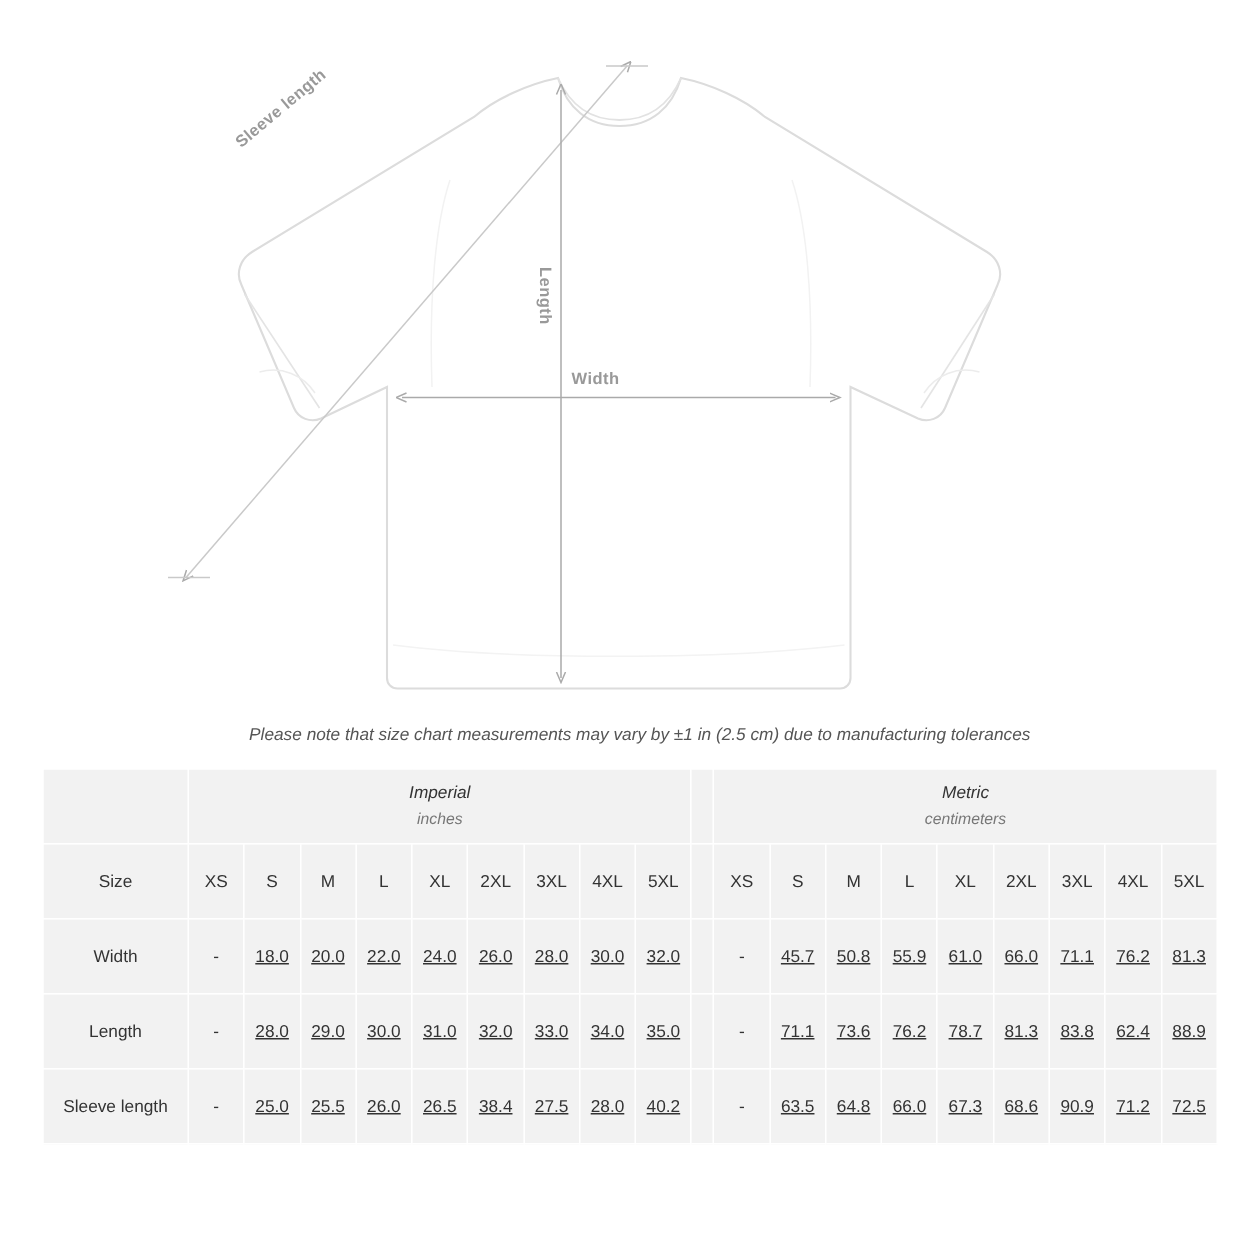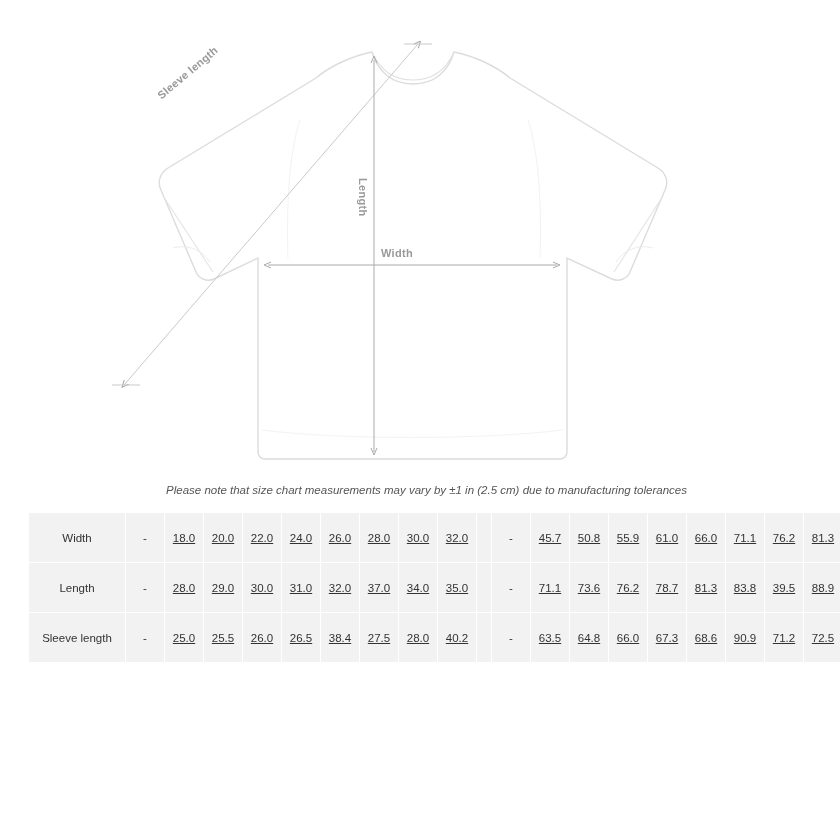--- a/index.html
+++ b/index.html
@@ -203,20 +203,48 @@
   <div class="dim-label" id="label-width">Width</div>
 </div>
 
 <div id="title-block">
   <p id="chart-note">Please note that size chart measurements may vary by ±1 in (2.5 cm) due to manufacturing tolerances</p>
 </div>
 
 <div id="table-wrap">
   <table class="size-table">
     <tbody id="table-body">
+        <tr class="unit-row">
+          <td class="label-col"></td>
+          <td class="unit-head" colspan="9">Imperial<span class="unit-sub">inches</span></td>
+          <td class="spacer-col"></td>
+          <td class="unit-head" colspan="9">Metric<span class="unit-sub">centimeters</span></td>
+        </tr>
+        <tr>
+          <td class="row-head label-col">Size</td>
+          <td class="col-head data-col">XS</td>
+          <td class="col-head data-col">S</td>
+          <td class="col-head data-col">M</td>
+          <td class="col-head data-col">L</td>
+          <td class="col-head data-col">XL</td>
+          <td class="col-head data-col">2XL</td>
+          <td class="col-head data-col">3XL</td>
+          <td class="col-head data-col">4XL</td>
+          <td class="col-head data-col">5XL</td>
+          <td class="spacer-col"></td>
+          <td class="col-head data-col">XS</td>
+          <td class="col-head data-col">S</td>
+          <td class="col-head data-col">M</td>
+          <td class="col-head data-col">L</td>
+          <td class="col-head data-col">XL</td>
+          <td class="col-head data-col">2XL</td>
+          <td class="col-head data-col">3XL</td>
+          <td class="col-head data-col">4XL</td>
+          <td class="col-head data-col">5XL</td>
+        </tr>
         <tr>
           <td class="row-head label-col">Width</td>
           <td class="cell-dash data-col">-</td>
           <td class="cell data-col">18.0</td>
           <td class="cell data-col">20.0</td>
           <td class="cell data-col">22.0</td>
           <td class="cell data-col">24.0</td>
           <td class="cell data-col">26.0</td>
           <td class="cell data-col">28.0</td>
           <td class="cell data-col">30.0</td>
@@ -233,32 +261,32 @@
           <td class="cell data-col">81.3</td>
         </tr>
         <tr>
           <td class="row-head label-col">Length</td>
           <td class="cell-dash data-col">-</td>
           <td class="cell data-col">28.0</td>
           <td class="cell data-col">29.0</td>
           <td class="cell data-col">30.0</td>
           <td class="cell data-col">31.0</td>
           <td class="cell data-col">32.0</td>
-          <td class="cell data-col">37.0</td>
+          <td class="cell data-col">33.0</td>
           <td class="cell data-col">34.0</td>
           <td class="cell data-col">35.0</td>
           <td class="spacer-col"></td>
           <td class="cell-dash data-col">-</td>
           <td class="cell data-col">71.1</td>
           <td class="cell data-col">73.6</td>
           <td class="cell data-col">76.2</td>
           <td class="cell data-col">78.7</td>
           <td class="cell data-col">81.3</td>
           <td class="cell data-col">83.8</td>
-          <td class="cell data-col">39.5</td>
+          <td class="cell data-col">62.4</td>
           <td class="cell data-col">88.9</td>
         </tr>
         <tr>
           <td class="row-head label-col">Sleeve length</td>
           <td class="cell-dash data-col">-</td>
           <td class="cell data-col">25.0</td>
           <td class="cell data-col">25.5</td>
           <td class="cell data-col">26.0</td>
           <td class="cell data-col">26.5</td>
           <td class="cell data-col">38.4</td>

